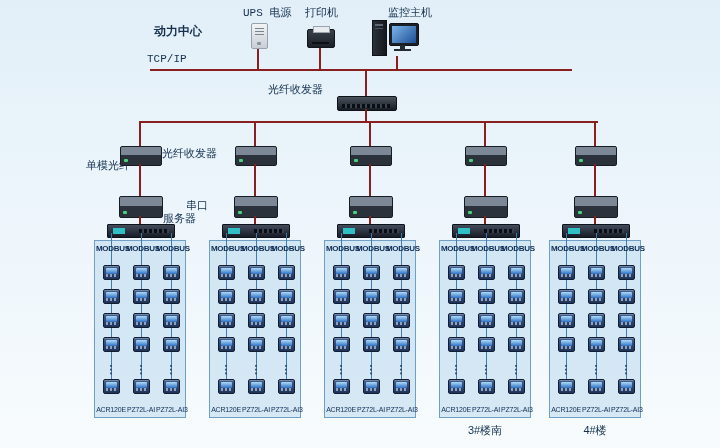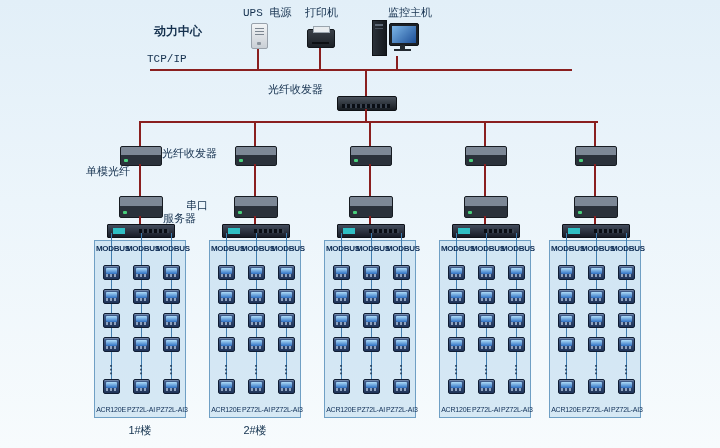--- a/index.html
+++ b/index.html
@@ -59,21 +59,21 @@
 
 <div id="stage">
 
   <span class="lbl big" style="left:154px;top:26px">动力中心</span>
   <span class="lbl" style="left:243px;top:7px">UPS 电源</span>
   <span class="lbl" style="left:305px;top:7px">打印机</span>
   <span class="lbl" style="left:388px;top:7px">监控主机</span>
   <span class="lbl" style="left:147px;top:53px">TCP/IP</span>
   <span class="lbl" style="left:268px;top:84px">光纤收发器</span>
   <span class="lbl" style="left:162px;top:148px">光纤收发器</span>
-  <span class="lbl" style="left:86px;top:166px">单模光纤</span>
+  <span class="lbl" style="left:86px;top:160px">单模光纤</span>
   <span class="lbl" style="left:186px;top:200px">串口</span>
   <span class="lbl" style="left:163px;top:213px">服务器</span>
 
   <div class="ups" style="left:251px;top:23px"></div>
   <div class="printer" style="left:307px;top:29px"></div>
   <div class="host" style="left:372px;top:20px">
     <div class="tower"></div>
     <div class="monitor">
         <i class="mscr"></i>
       </div>
@@ -180,21 +180,20 @@
             </div>
           <span class="dots">⋮</span>
           <div class="meter">
               <i class="scr"></i>
               <i class="keys"></i>
             </div>
         </div>
         <div class="pname">PZ72L-AI3</div>
       </div>
     </div>
-    <div class="building">1#楼</div>
   </div>
     <div class="group" style="left: 209px; top: 121px;">
     <div class="gvl" style="top:0;height:25px"></div>
     <div class="transceiver t1" style="left:26px;top:25px">
         <i class="led"></i>
       </div>
     <div class="gvl" style="top:43px;height:32px"></div>
     <div class="transceiver t2" style="left:25px;top:75px">
         <i class="led"></i>
       </div>
@@ -279,21 +278,20 @@
             </div>
           <span class="dots">⋮</span>
           <div class="meter">
               <i class="scr"></i>
               <i class="keys"></i>
             </div>
         </div>
         <div class="pname">PZ72L-AI3</div>
       </div>
     </div>
-    <div class="building">2#楼</div>
   </div>
     <div class="group" style="left: 324px; top: 121px;">
     <div class="gvl" style="top:0;height:25px"></div>
     <div class="transceiver t1" style="left:26px;top:25px">
         <i class="led"></i>
       </div>
     <div class="gvl" style="top:43px;height:32px"></div>
     <div class="transceiver t2" style="left:25px;top:75px">
         <i class="led"></i>
       </div>
@@ -476,20 +474,21 @@
             </div>
           <span class="dots">⋮</span>
           <div class="meter">
               <i class="scr"></i>
               <i class="keys"></i>
             </div>
         </div>
         <div class="pname">PZ72L-AI3</div>
       </div>
     </div>
+    <div class="building">3#楼南</div>
   </div>
     <div class="group" style="left: 549px; top: 121px;">
     <div class="gvl" style="top:0;height:25px"></div>
     <div class="transceiver t1" style="left:26px;top:25px">
         <i class="led"></i>
       </div>
     <div class="gvl" style="top:43px;height:32px"></div>
     <div class="transceiver t2" style="left:25px;top:75px">
         <i class="led"></i>
       </div>
@@ -574,14 +573,15 @@
             </div>
           <span class="dots">⋮</span>
           <div class="meter">
               <i class="scr"></i>
               <i class="keys"></i>
             </div>
         </div>
         <div class="pname">PZ72L-AI3</div>
       </div>
     </div>
+    <div class="building">4#楼</div>
   </div>
   </div>
 
 </body></html>

